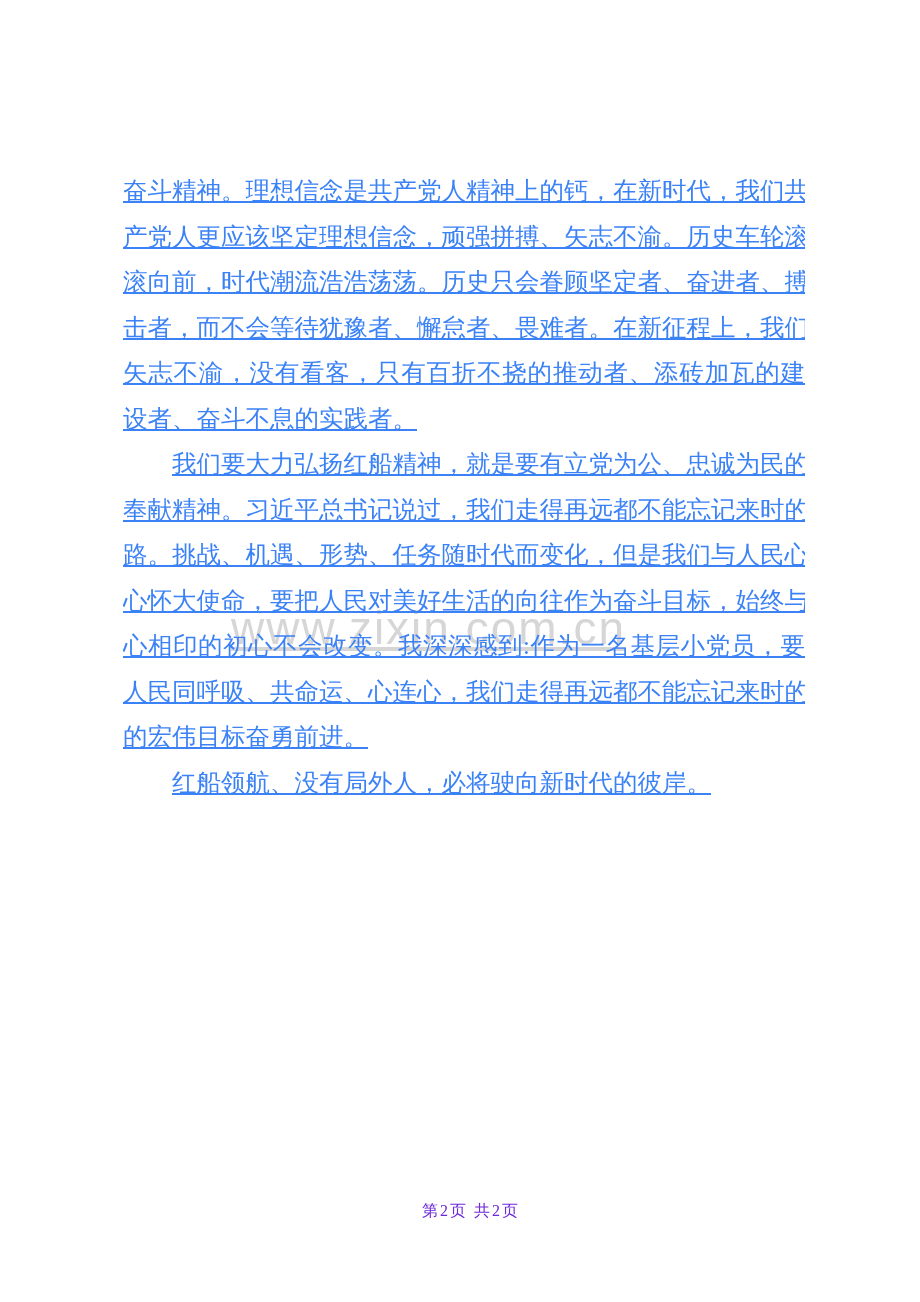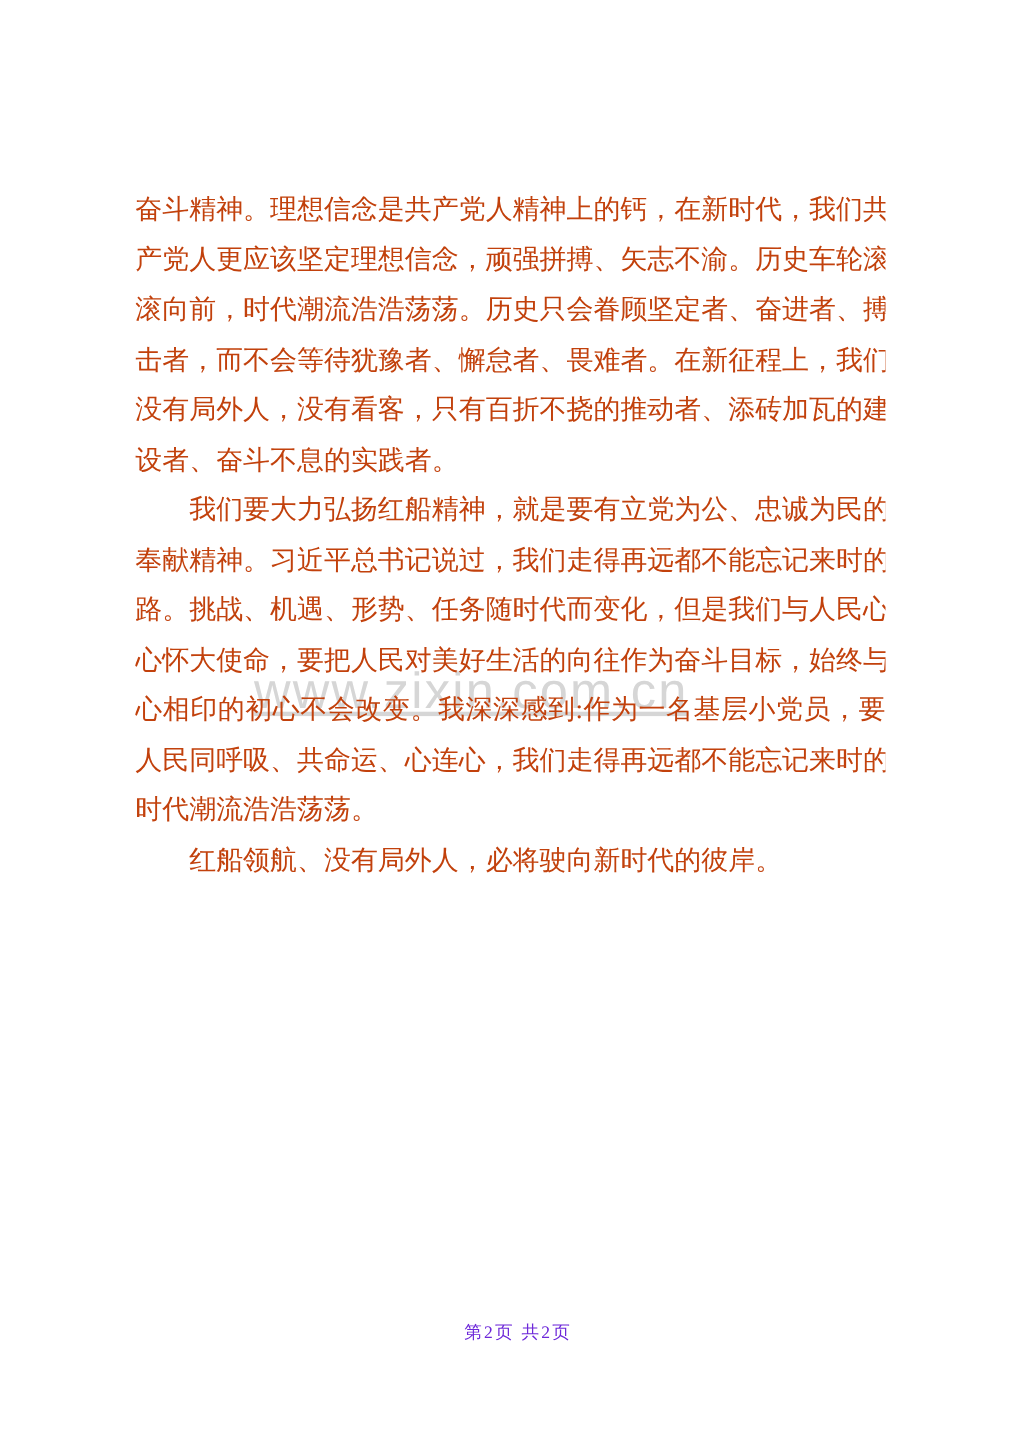--- a/index.html
+++ b/index.html
@@ -46,22 +46,23 @@
     padding: 0;
   }
   .line {
     font-size: 24.5px;
     line-height: 45.5px;
     height: 45.5px;
     white-space: nowrap;
     text-align: justify;
     text-align-last: justify;
     text-justify: inter-character;
-    color: #c2410c;
+    color: #3b82f6;
     overflow: hidden;
+    text-decoration: underline;
   }
   .line.last {
     text-align: left;
     text-align-last: left;
   }
   .line.indent {
     padding-left: 49px;
   }
   .footer {
     position: absolute;
@@ -81,32 +82,32 @@
 
   <div class="watermark">www.zixin.com.cn</div>
 
   <div class="body-text">
 
     <div class="para">
       <div class="line">奋斗精神。理想信念是共产党人精神上的钙，在新时代，我们共</div>
       <div class="line">产党人更应该坚定理想信念，顽强拼搏、矢志不渝。历史车轮滚</div>
       <div class="line">滚向前，时代潮流浩浩荡荡。历史只会眷顾坚定者、奋进者、搏</div>
       <div class="line">击者，而不会等待犹豫者、懈怠者、畏难者。在新征程上，我们</div>
-      <div class="line">没有局外人，没有看客，只有百折不挠的推动者、添砖加瓦的建</div>
+      <div class="line">矢志不渝，没有看客，只有百折不挠的推动者、添砖加瓦的建</div>
       <div class="line last">设者、奋斗不息的实践者。</div>
     </div>
 
     <div class="para">
       <div class="line indent">我们要大力弘扬红船精神，就是要有立党为公、忠诚为民的</div>
       <div class="line">奉献精神。习近平总书记说过，我们走得再远都不能忘记来时的</div>
       <div class="line">路。挑战、机遇、形势、任务随时代而变化，但是我们与人民心</div>
       <div class="line">心怀大使命，要把人民对美好生活的向往作为奋斗目标，始终与</div>
       <div class="line">心相印的初心不会改变。我深深感到:作为一名基层小党员，要</div>
       <div class="line">人民同呼吸、共命运、心连心，我们走得再远都不能忘记来时的</div>
-      <div class="line last">时代潮流浩浩荡荡。</div>
+      <div class="line last">的宏伟目标奋勇前进。</div>
     </div>
 
     <div class="para">
       <div class="line indent last">红船领航、没有局外人，必将驶向新时代的彼岸。</div>
     </div>
 
   </div>
 
   <div class="footer">第2页 共2页</div>
 

